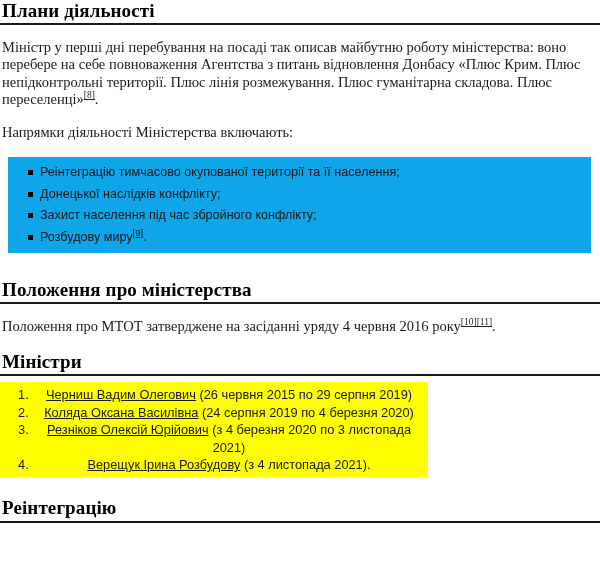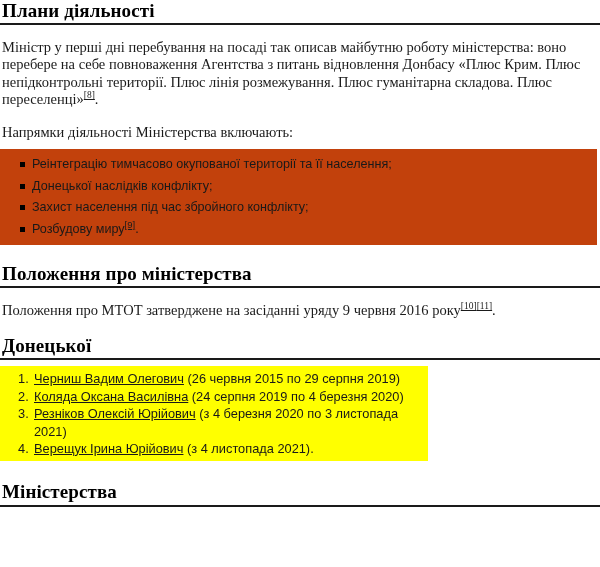--- a/index.html
+++ b/index.html
@@ -70,23 +70,23 @@
   }
   sup.ref-serif {
     font-family: "Liberation Serif", "DejaVu Serif", serif;
   }
   sup.ref-sans {
     font-family: "Liberation Sans", "DejaVu Sans", sans-serif;
   }
 
   
   .hl-pink {
-    background: #c2410c;
-    margin: 0;
-    padding: 7px 18px 7px 0;
+    background: #0ea5e9;
+    margin: 8px;
+    padding: 7px 4px 7px 0;
     width: 579px;
   }
   .hl-yellow {
     background: #ffff00;
     margin: 0;
     padding: 4px 0 4px 0;
     width: 428px;
   }
 
   
@@ -113,20 +113,21 @@
     height: 5px;
     background: #000000;
     display: block;
   }
 
   ol.num-list {
     list-style: none;
     counter-reset: minister;
     margin: 0;
     padding: 0;
+    text-align: center;
   }
   ol.num-list > li {
     counter-increment: minister;
     font-family: "Liberation Sans", "DejaVu Sans", sans-serif;
     font-size: 12.8px;
     line-height: 17.4px;
     color: #191919;
     position: relative;
     padding: 0 4px 0 34px;
     margin: 0;
@@ -201,42 +202,42 @@
 
   <div class="sp-18"></div>
 
   <div class="heading-block">
     <h2 class="section-heading">Положення про міністерства</h2>
     <hr class="heading-rule">
   </div>
 
   <div class="sp-14"></div>
 
-  <p class="body-text"><span>Положення про МТОТ затверджене на засіданні уряду 9 червня 2016 року</span><sup class="ref ref-serif">[10]</sup><sup class="ref ref-serif">[11]</sup><span>.</span></p>
+  <p class="body-text"><span>Положення про МТОТ затверджене на засіданні уряду 4 червня 2016 року</span><sup class="ref ref-serif">[10]</sup><sup class="ref ref-serif">[11]</sup><span>.</span></p>
 
   <div class="sp-16"></div>
 
   <div class="heading-block">
-    <h2 class="section-heading">Донецької</h2>
+    <h2 class="section-heading">Міністри</h2>
     <hr class="heading-rule">
   </div>
 
   <div class="sp-6"></div>
 
   <div class="hl-yellow">
     <ol class="num-list">
       <li><span class="link">Черниш Вадим Олегович</span><span class="plain">&nbsp;</span><span class="plain">(26 червня 2015 по 29 серпня 2019)</span></li>
       <li><span class="link">Коляда Оксана Василівна</span><span class="plain">&nbsp;</span><span class="plain">(24 серпня 2019 по 4 березня 2020)</span></li>
       <li><span class="link">Резніков Олексій Юрійович</span><span class="plain">&nbsp;</span><span class="plain">(з 4 березня 2020 по 3 листопада 2021)</span></li>
-      <li><span class="link">Верещук Ірина Юрійович</span><span class="plain">&nbsp;</span><span class="plain">(з 4 листопада 2021).</span></li>
+      <li><span class="link">Верещук Ірина Розбудову</span><span class="plain">&nbsp;</span><span class="plain">(з 4 листопада 2021).</span></li>
     </ol>
   </div>
 
   <div class="sp-20"></div>
 
   <div class="heading-block">
-    <h2 class="section-heading">Міністерства</h2>
+    <h2 class="section-heading">Реінтеграцію</h2>
     <hr class="heading-rule">
   </div>
 
   <div class="sp-10"></div>
 
 </div>
 
 </body></html>

